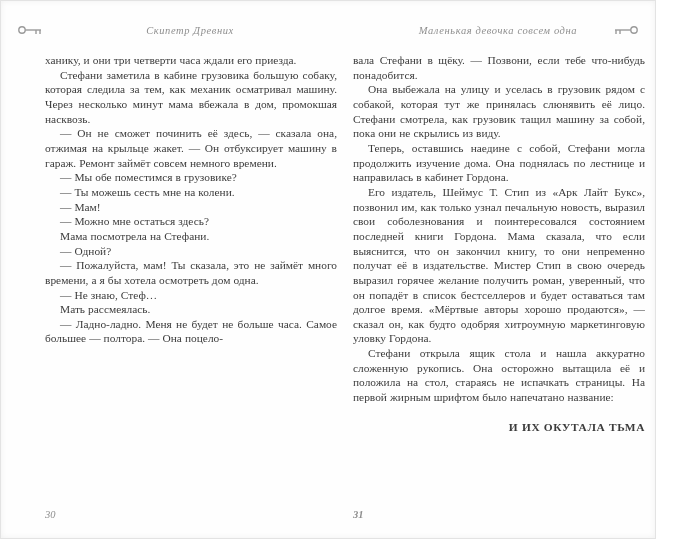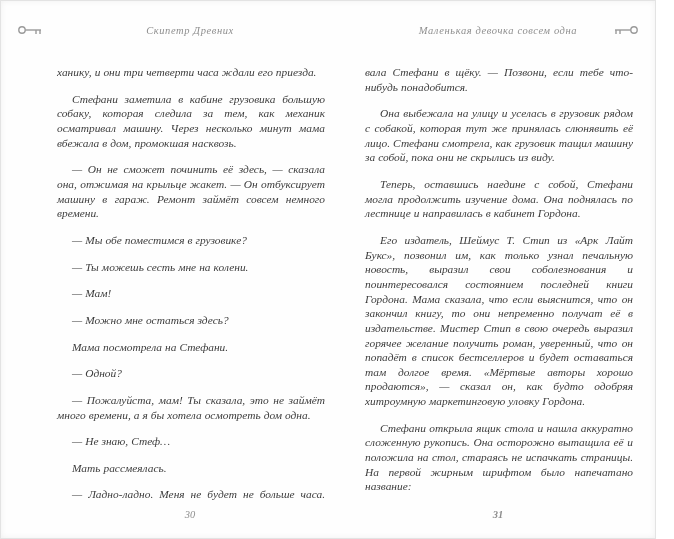--- a/index.html
+++ b/index.html
@@ -49,40 +49,39 @@
     height: 450px;
     font-size: 11.4px;
     line-height: 14.65px;
     color: #3c3c3c;
     overflow: hidden;
   }
   .page-body.left-body  { left: 44px; }
   .page-body.right-body { left: 352px; }
 
   .para {
-    margin: 12px;
+    margin: 0;
     text-align: justify;
     word-spacing: 0.2px;
-    font-style: italic;
   }
   .para.indent { text-indent: 15px; }
   .para.flush  { text-indent: 0; }
   .para.title {
     text-align: right;
     text-indent: 0;
     font-weight: bold;
     letter-spacing: 0.6px;
     margin-top: 15px;
   }
 
   .page-number {
     position: absolute;
     top: 508px;
     width: 290px;
-    text-align: center;
+    text-align: left;
     font-style: italic;
     font-size: 10.5px;
     color: #8e8e8e;
   }
   .page-number.left-num  { left: 44px; }
   .page-number.right-num { left: 352px; font-weight: bold; }
 </style>
 </head>
 <body>
 

